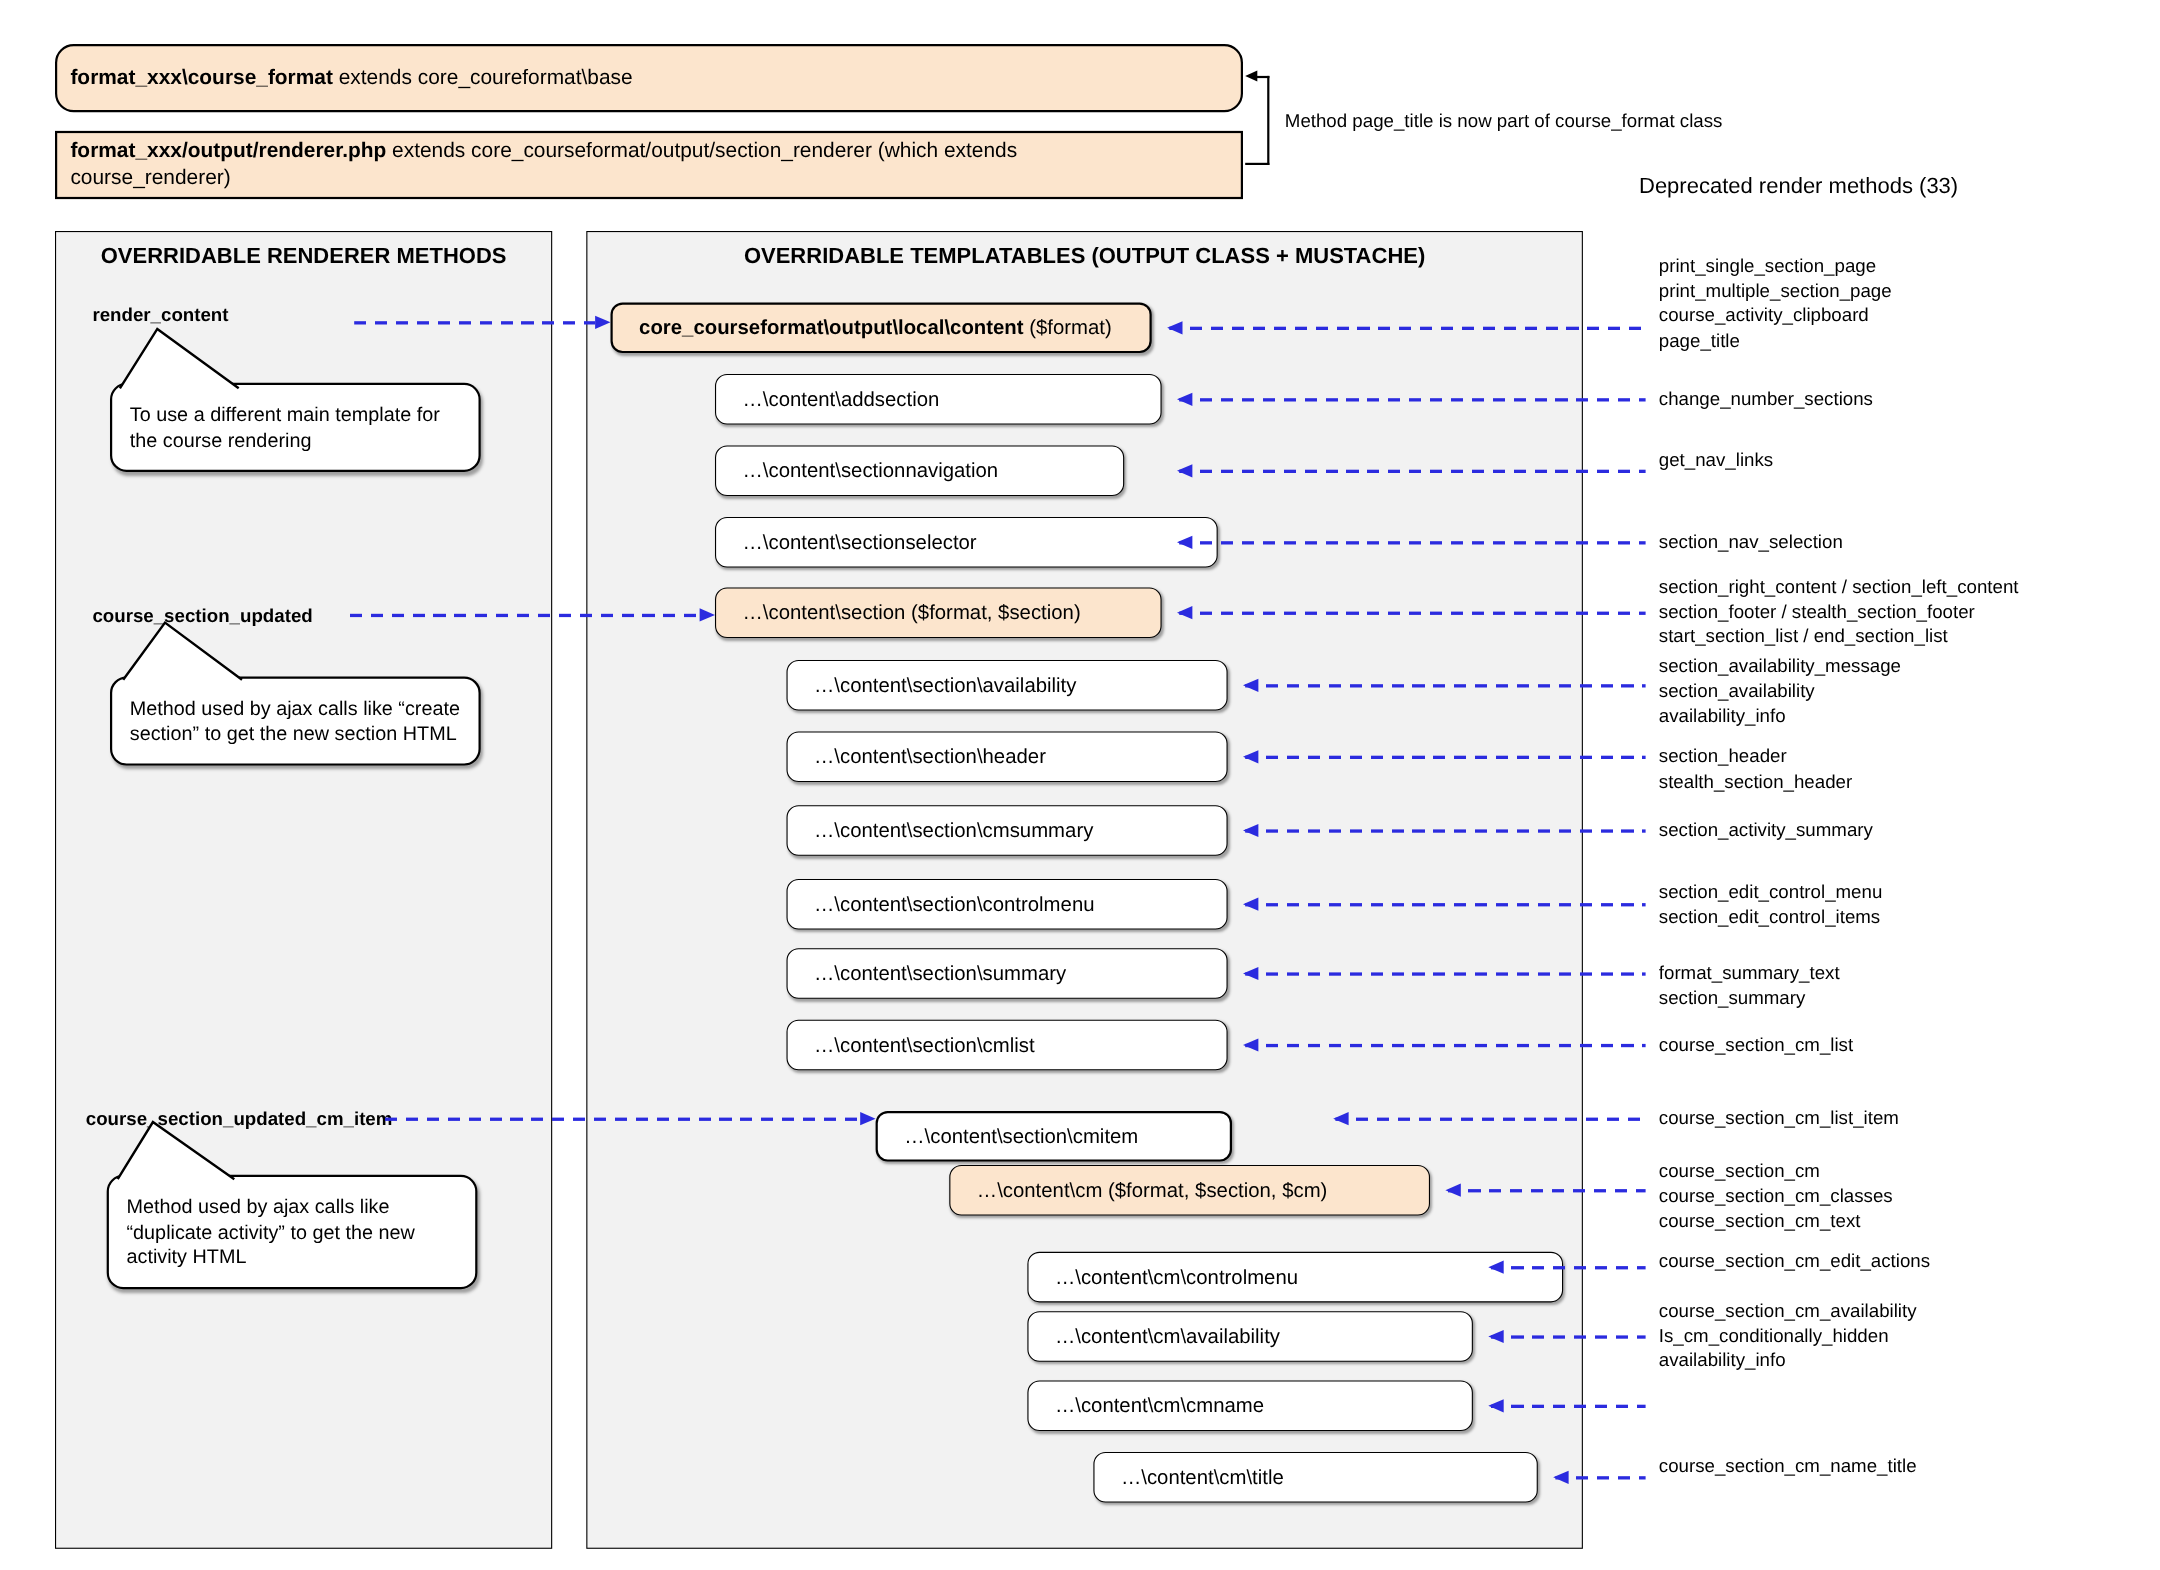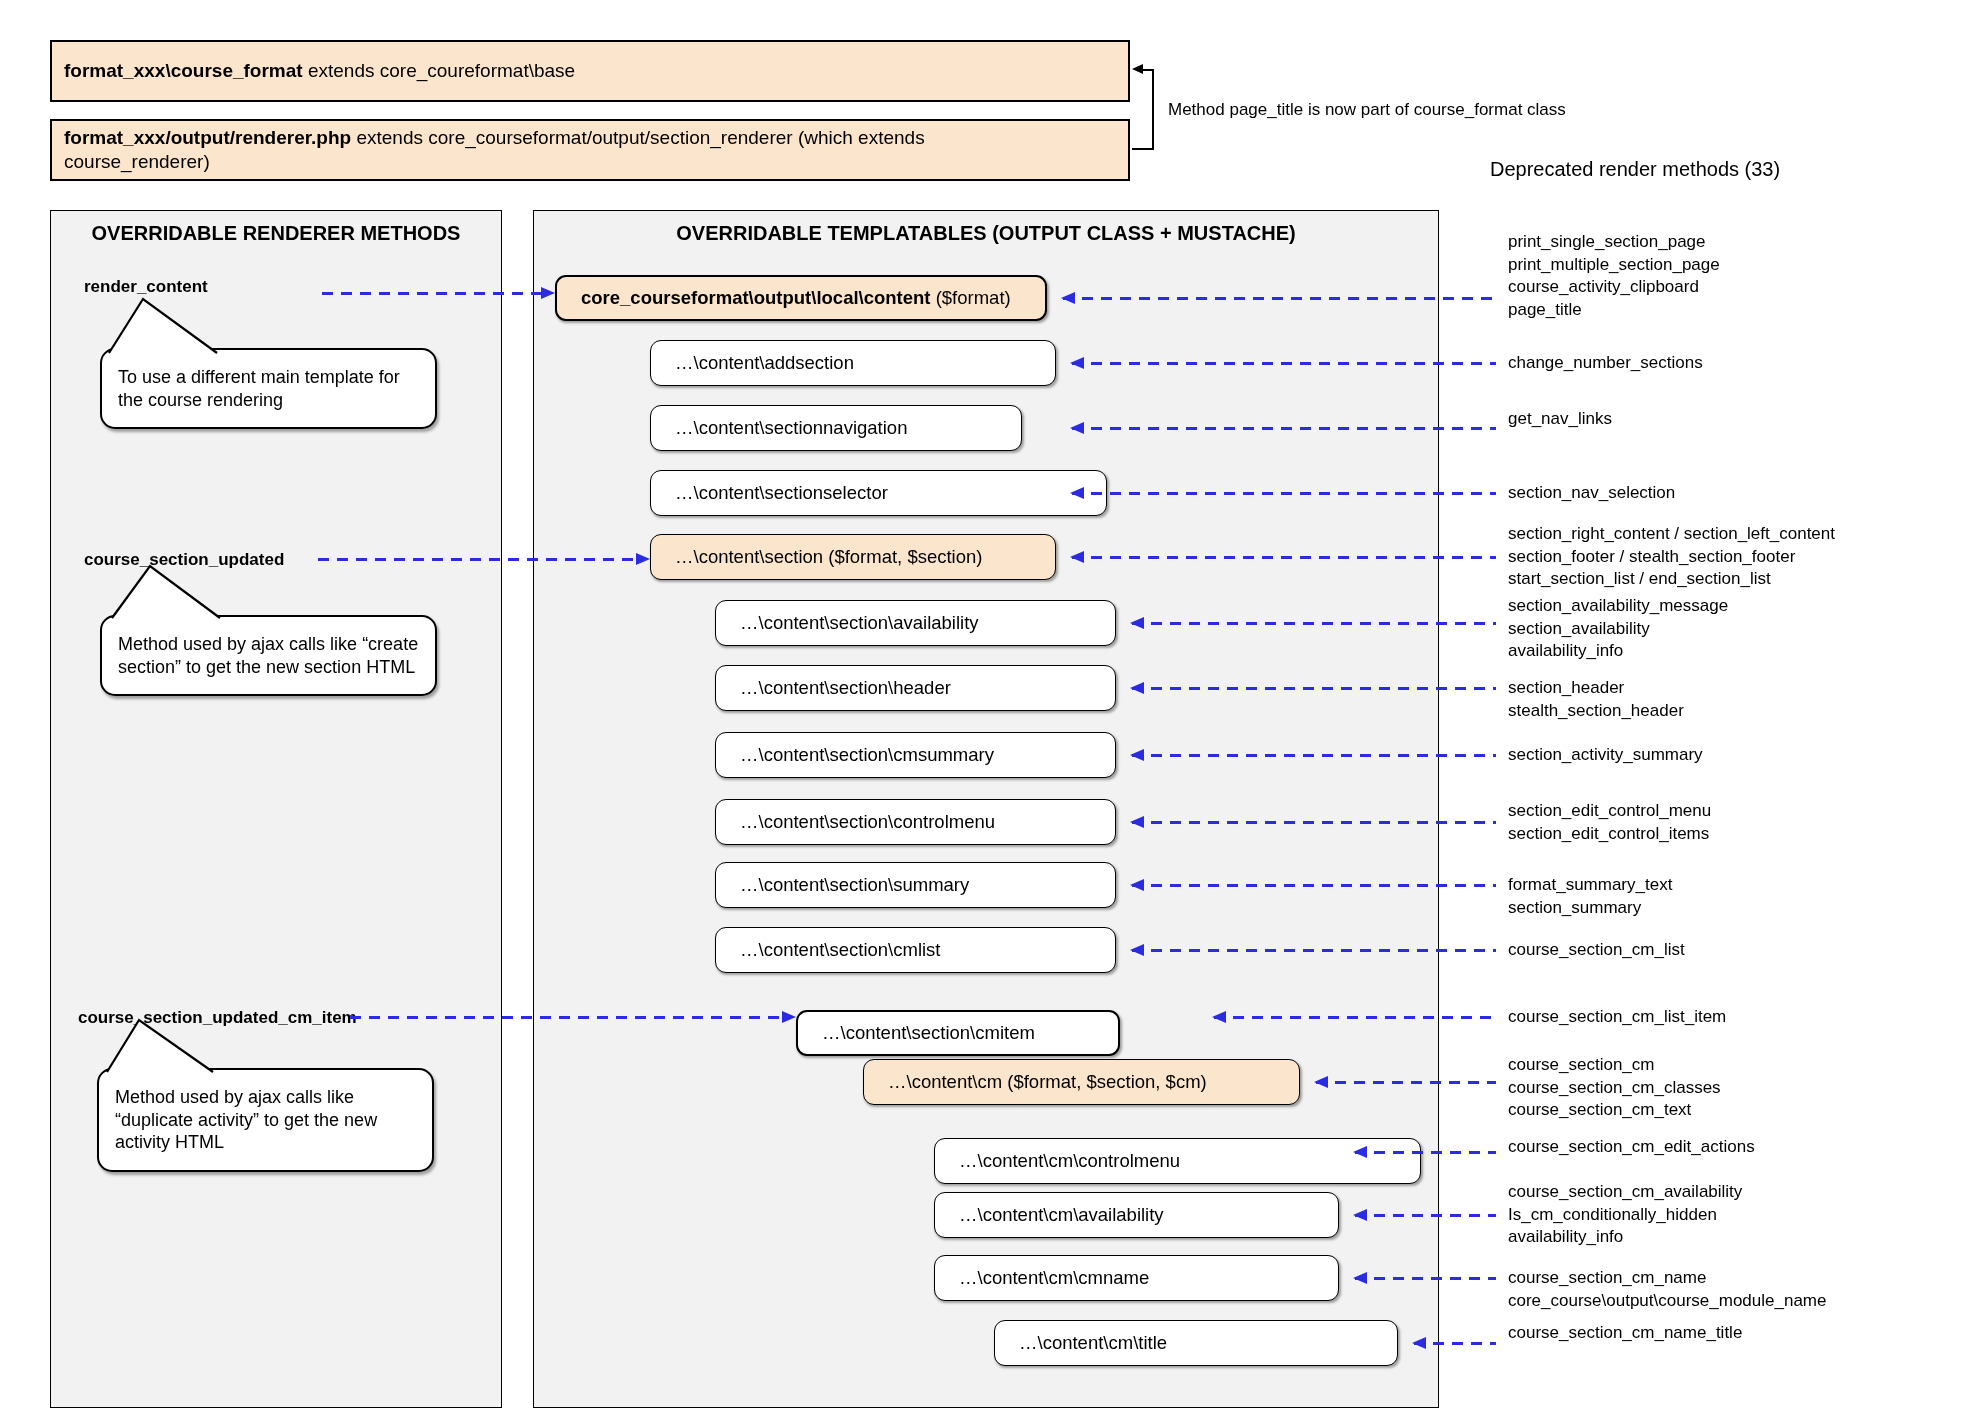--- a/index.html
+++ b/index.html
@@ -53,21 +53,21 @@
   .bk-ah{position:absolute;width:0;height:0;border-style:solid;
          border-width:5.5px 11px 5.5px 0;border-color:transparent #000 transparent transparent;}
 
   .note{position:absolute;left:1168px;top:100px;font-size:17px;white-space:nowrap;}
 </style>
 </head>
 <body>
 
 <div class="stage">
 
-  <div class="topbox" style="top:40px;">
+  <div class="topbox" style="top:40px;border-radius:17px;">
     <span class="inner"><span class="b">format_xxx\course_format</span><span> extends core_coureformat\base</span></span>
   </div>
   <div class="topbox" style="top:119px;">
     <span class="inner"><span class="b">format_xxx/output/renderer.php</span><span> extends core_courseformat/output/section_renderer (which extends course_renderer)</span></span>
   </div>
 
   <div class="bk-ah" style="left:1132px;top:64px;"></div>
   <div class="bk" style="left:1141px;top:68.5px;width:13px;height:2px;"></div>
   <div class="bk" style="left:1152px;top:68.5px;width:2px;height:81px;"></div>
   <div class="bk" style="left:1132px;top:148px;width:22px;height:2px;"></div>
@@ -265,21 +265,17 @@
     <div>course_section_cm_text</div>
   </div>
   <div class="dep-group" style="top:1136px;">
     <div>course_section_cm_edit_actions</div>
   </div>
   <div class="dep-group" style="top:1181px;">
     <div>course_section_cm_availability</div>
     <div>Is_cm_conditionally_hidden</div>
     <div>availability_info</div>
   </div>
-  <div class="dep-group" style="top:1267px;">
-    <div>course_section_cm_name</div>
-    <div>core_course\output\course_module_name</div>
-  </div>
   <div class="dep-group" style="top:1322px;">
     <div>course_section_cm_name_title</div>
   </div>
 
 </div>
 
 </body></html>

